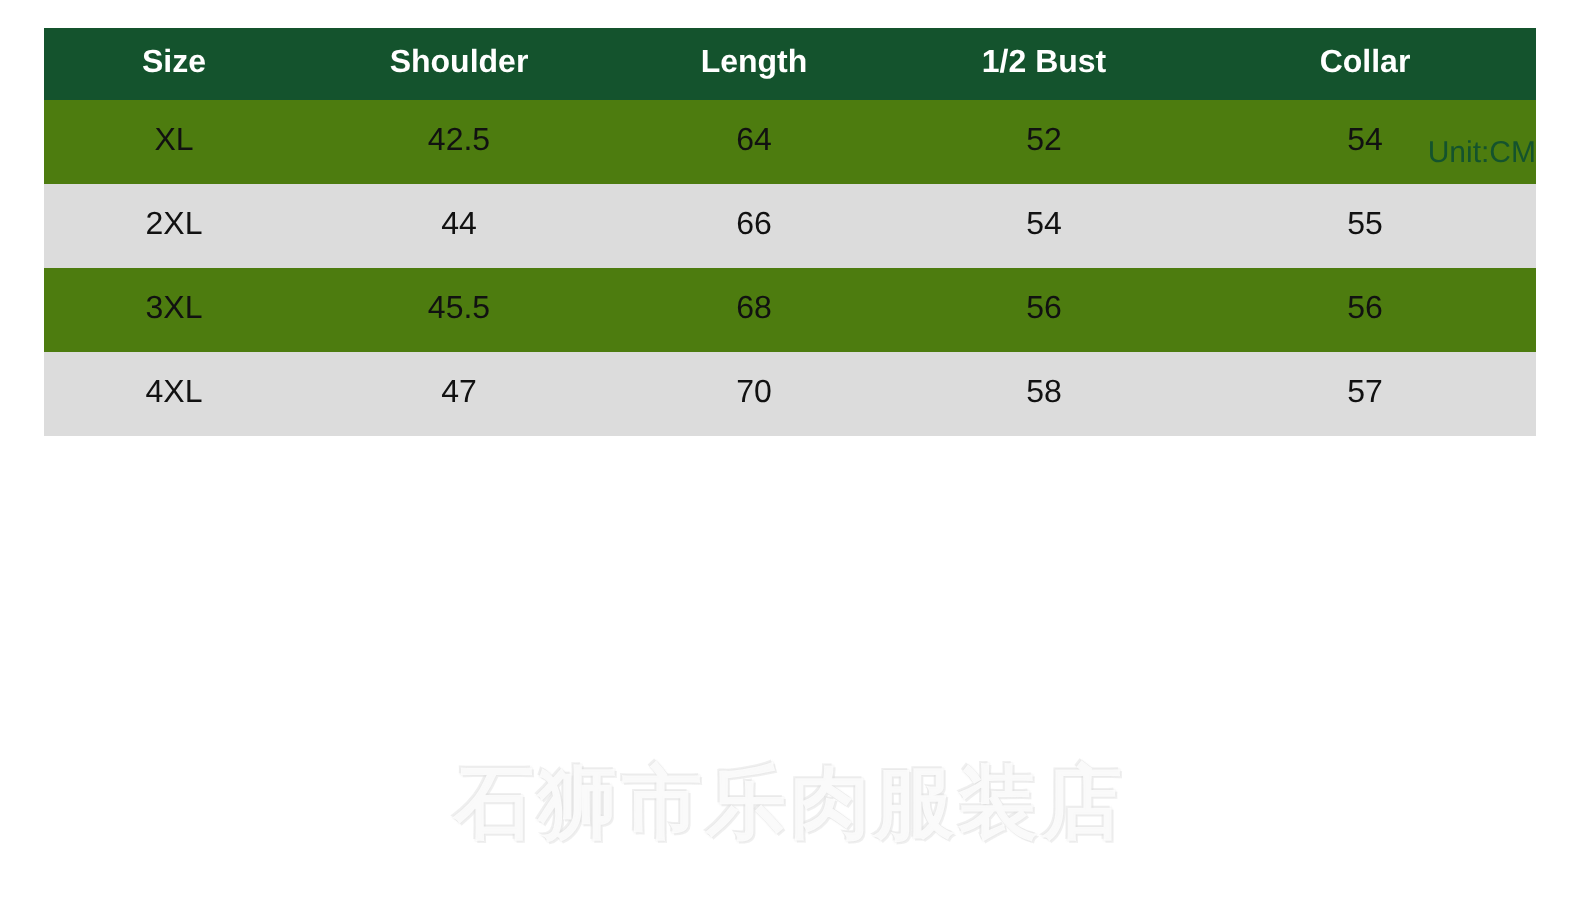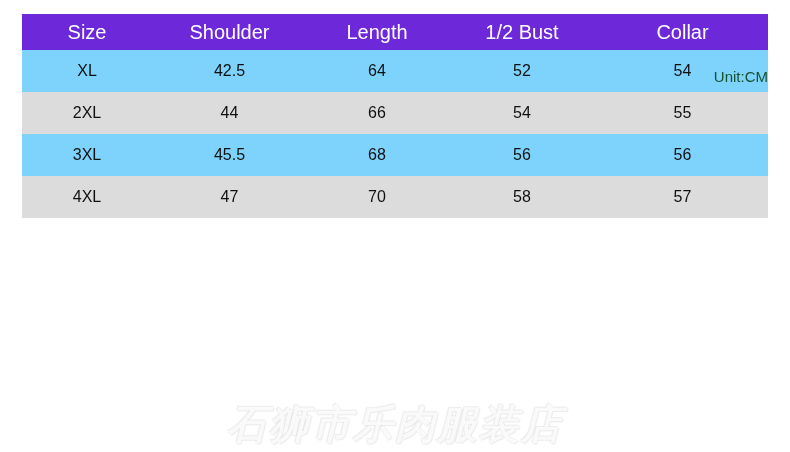--- a/index.html
+++ b/index.html
@@ -37,35 +37,35 @@
     font-size: 15px;
     color: #14532d;
   }
   table.size-table {
     width: 746px;
     border-collapse: collapse;
     margin-top: 14px;
     table-layout: fixed;
   }
   table.size-table th {
-    background: #6d28d9;
+    background: #14532d;
     color: #ffffff;
-    font-size: 20px;
-    font-weight: 400;
+    font-size: 16px;
+    font-weight: 700;
     height: 34px;
     text-align: center;
     vertical-align: middle;
   }
   table.size-table td {
     font-size: 16px;
     height: 40px;
     text-align: center;
     vertical-align: middle;
     color: #111111;
-    background: #7dd3fc;
+    background: #4d7c0f;
   }
   table.size-table tr.alt td {
     background: #dcdcdc;
   }
   
   col.c0 { width: 130px; }
   col.c1 { width: 155px; }
   col.c2 { width: 140px; }
   col.c3 { width: 150px; }
   col.c4 { width: 171px; }
@@ -78,34 +78,33 @@
     font-size: 15px;
     color: #111111;
     text-align: center;
     padding: 0 10px;
     box-sizing: border-box;
   }
   .watermark {
     position: absolute;
     left: 0;
     right: 0;
-    top: 383px;
+    top: 360px;
     text-align: center;
     font-size: 40px;
     font-weight: 700;
     color: rgba(255,255,255,0.85);
     text-shadow:
       0 0 1px rgba(180,180,180,0.75),
       1px 1px 0 rgba(200,200,200,0.5),
       -1px -1px 0 rgba(200,200,200,0.5);
     letter-spacing: 2px;
     pointer-events: none;
     user-select: none;
     opacity: 0.55;
-    font-style: italic;
   }
 </style>
 </head>
 <body>
 
 <div class="page">
 
 
   <div class="unit">Unit:CM</div>
 

